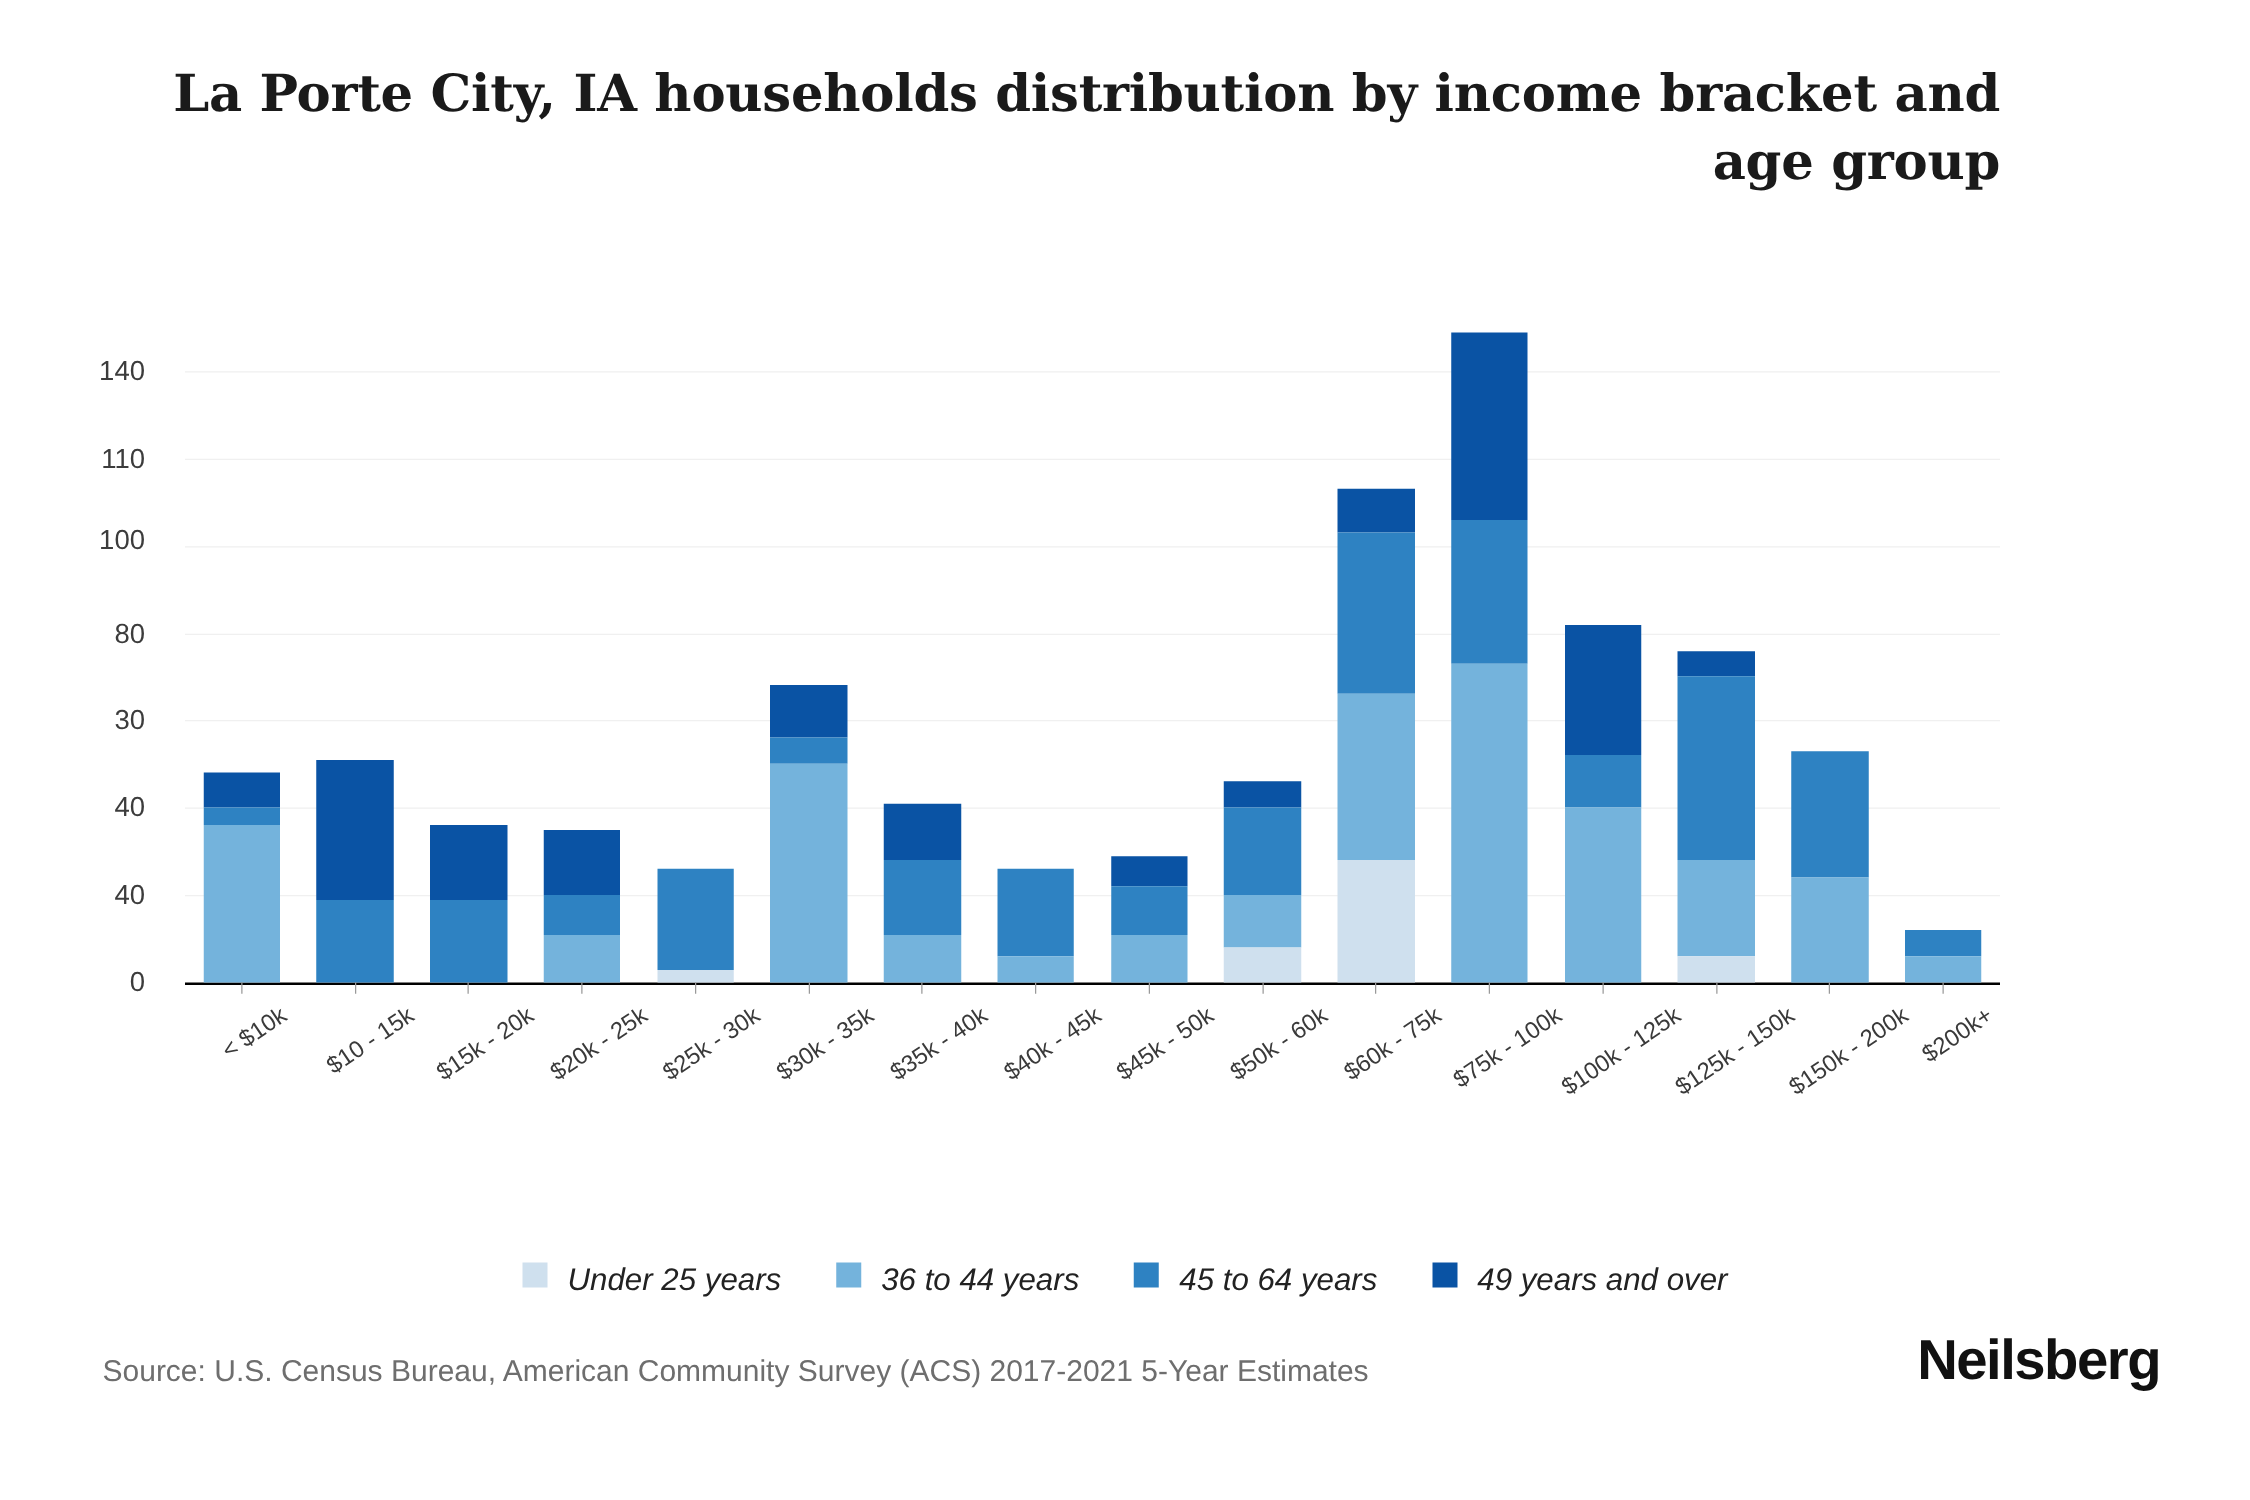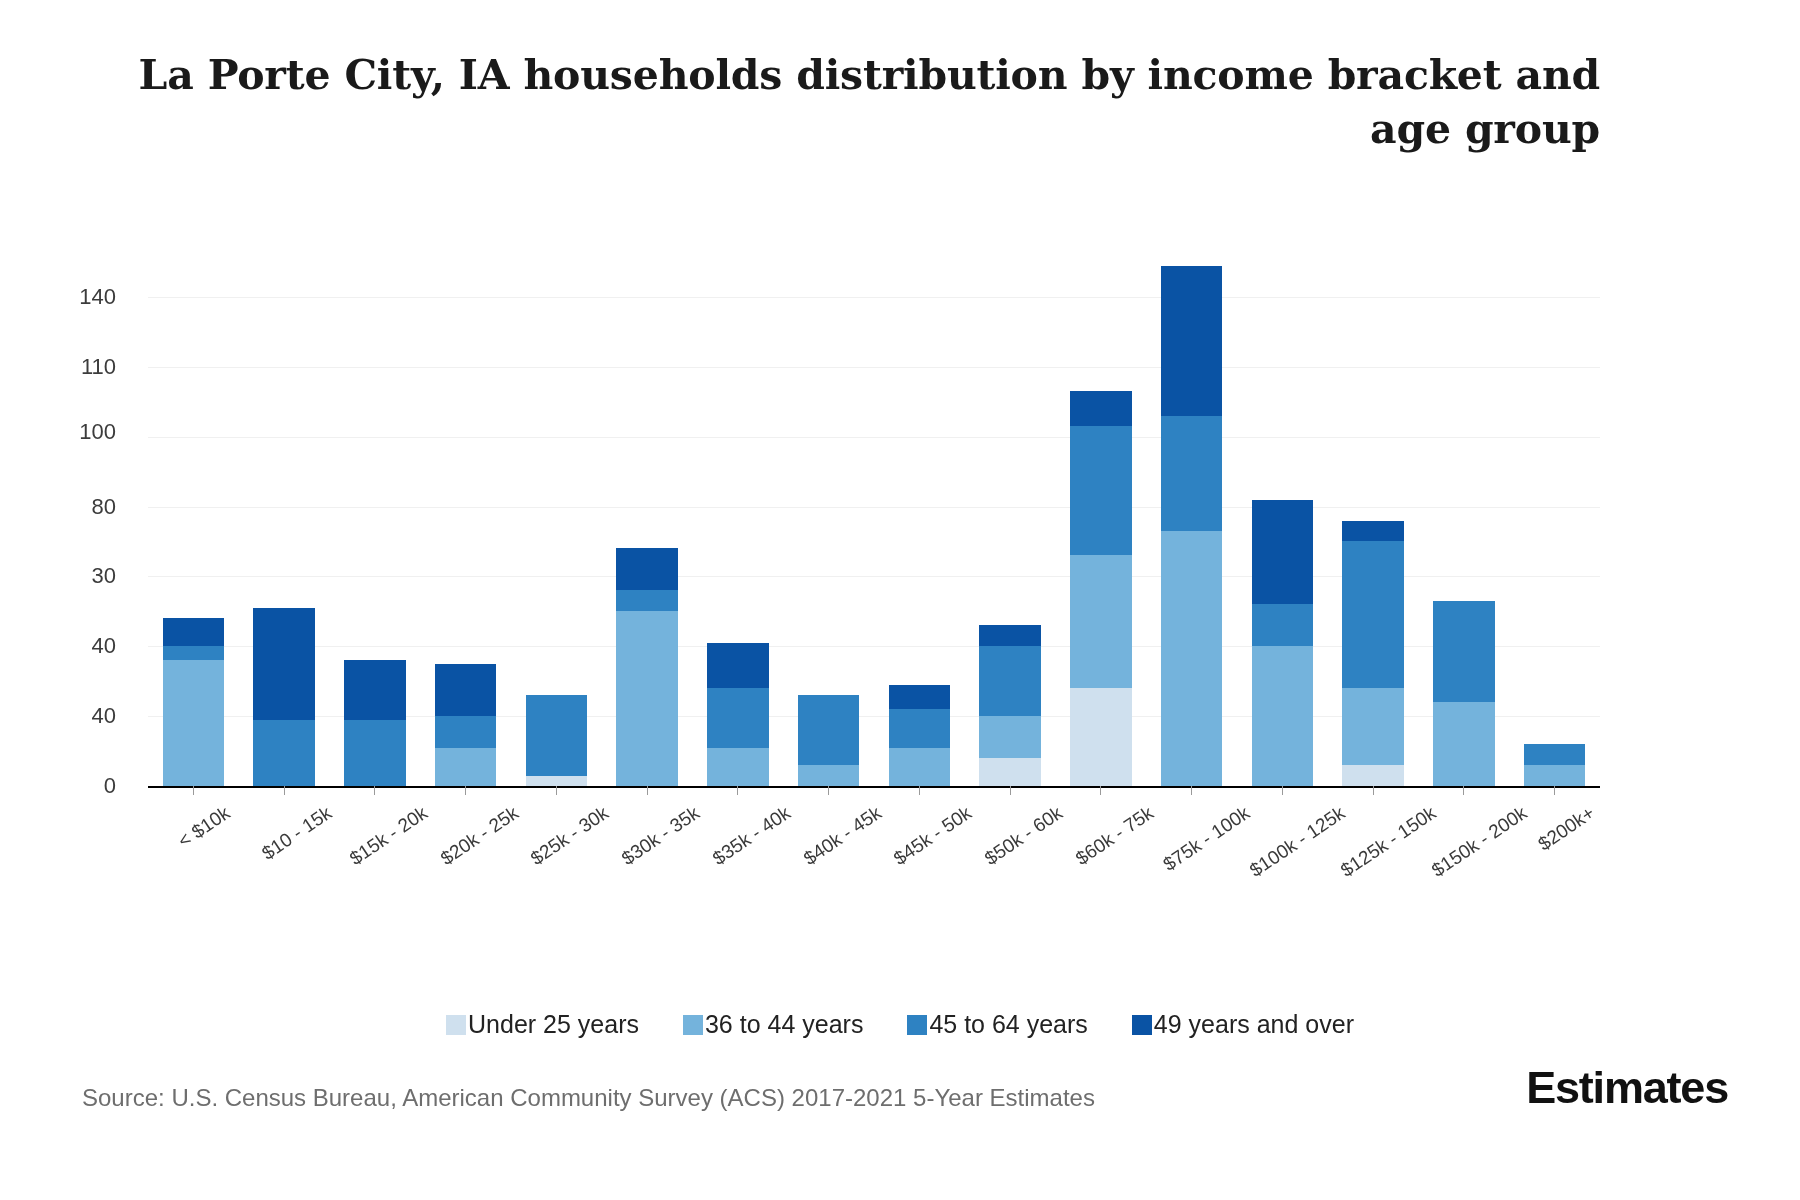--- a/index.html
+++ b/index.html
@@ -137,21 +137,21 @@
   #legend {
     position: absolute;
     left: 0;
     top: 1010px;
     width: 1800px;
     display: flex;
     justify-content: center;
     align-items: center;
     gap: 44px;
   }
-  .legend-item { display: flex; align-items: center; gap: 2px; }
+  .legend-item { display: flex; align-items: flex-start; gap: 16px; font-style: italic; }
   .legend-swatch { width: 20px; height: 20px; display: block; }
   .legend-label { font-size: 25px; color: #222222; white-space: nowrap; }
 
   
   #source-note {
     position: absolute;
     left: 82px;
     top: 1084px;
     font-size: 24px;
     color: #6e6e6e;
@@ -426,15 +426,15 @@
         <span class="legend-swatch" style="background: rgb(46, 130, 194);"></span>
         <span class="legend-label">45 to 64 years</span>
       </div>
       <div class="legend-item">
         <span class="legend-swatch" style="background: rgb(10, 83, 164);"></span>
         <span class="legend-label">49 years and over</span>
       </div>
     </div>
 
   <div id="source-note">Source: U.S. Census Bureau, American Community Survey (ACS) 2017-2021 5-Year Estimates</div>
-  <div id="brand-logo">Estimates</div>
+  <div id="brand-logo">Neilsberg</div>
 
 </div>
 
 </body></html>

